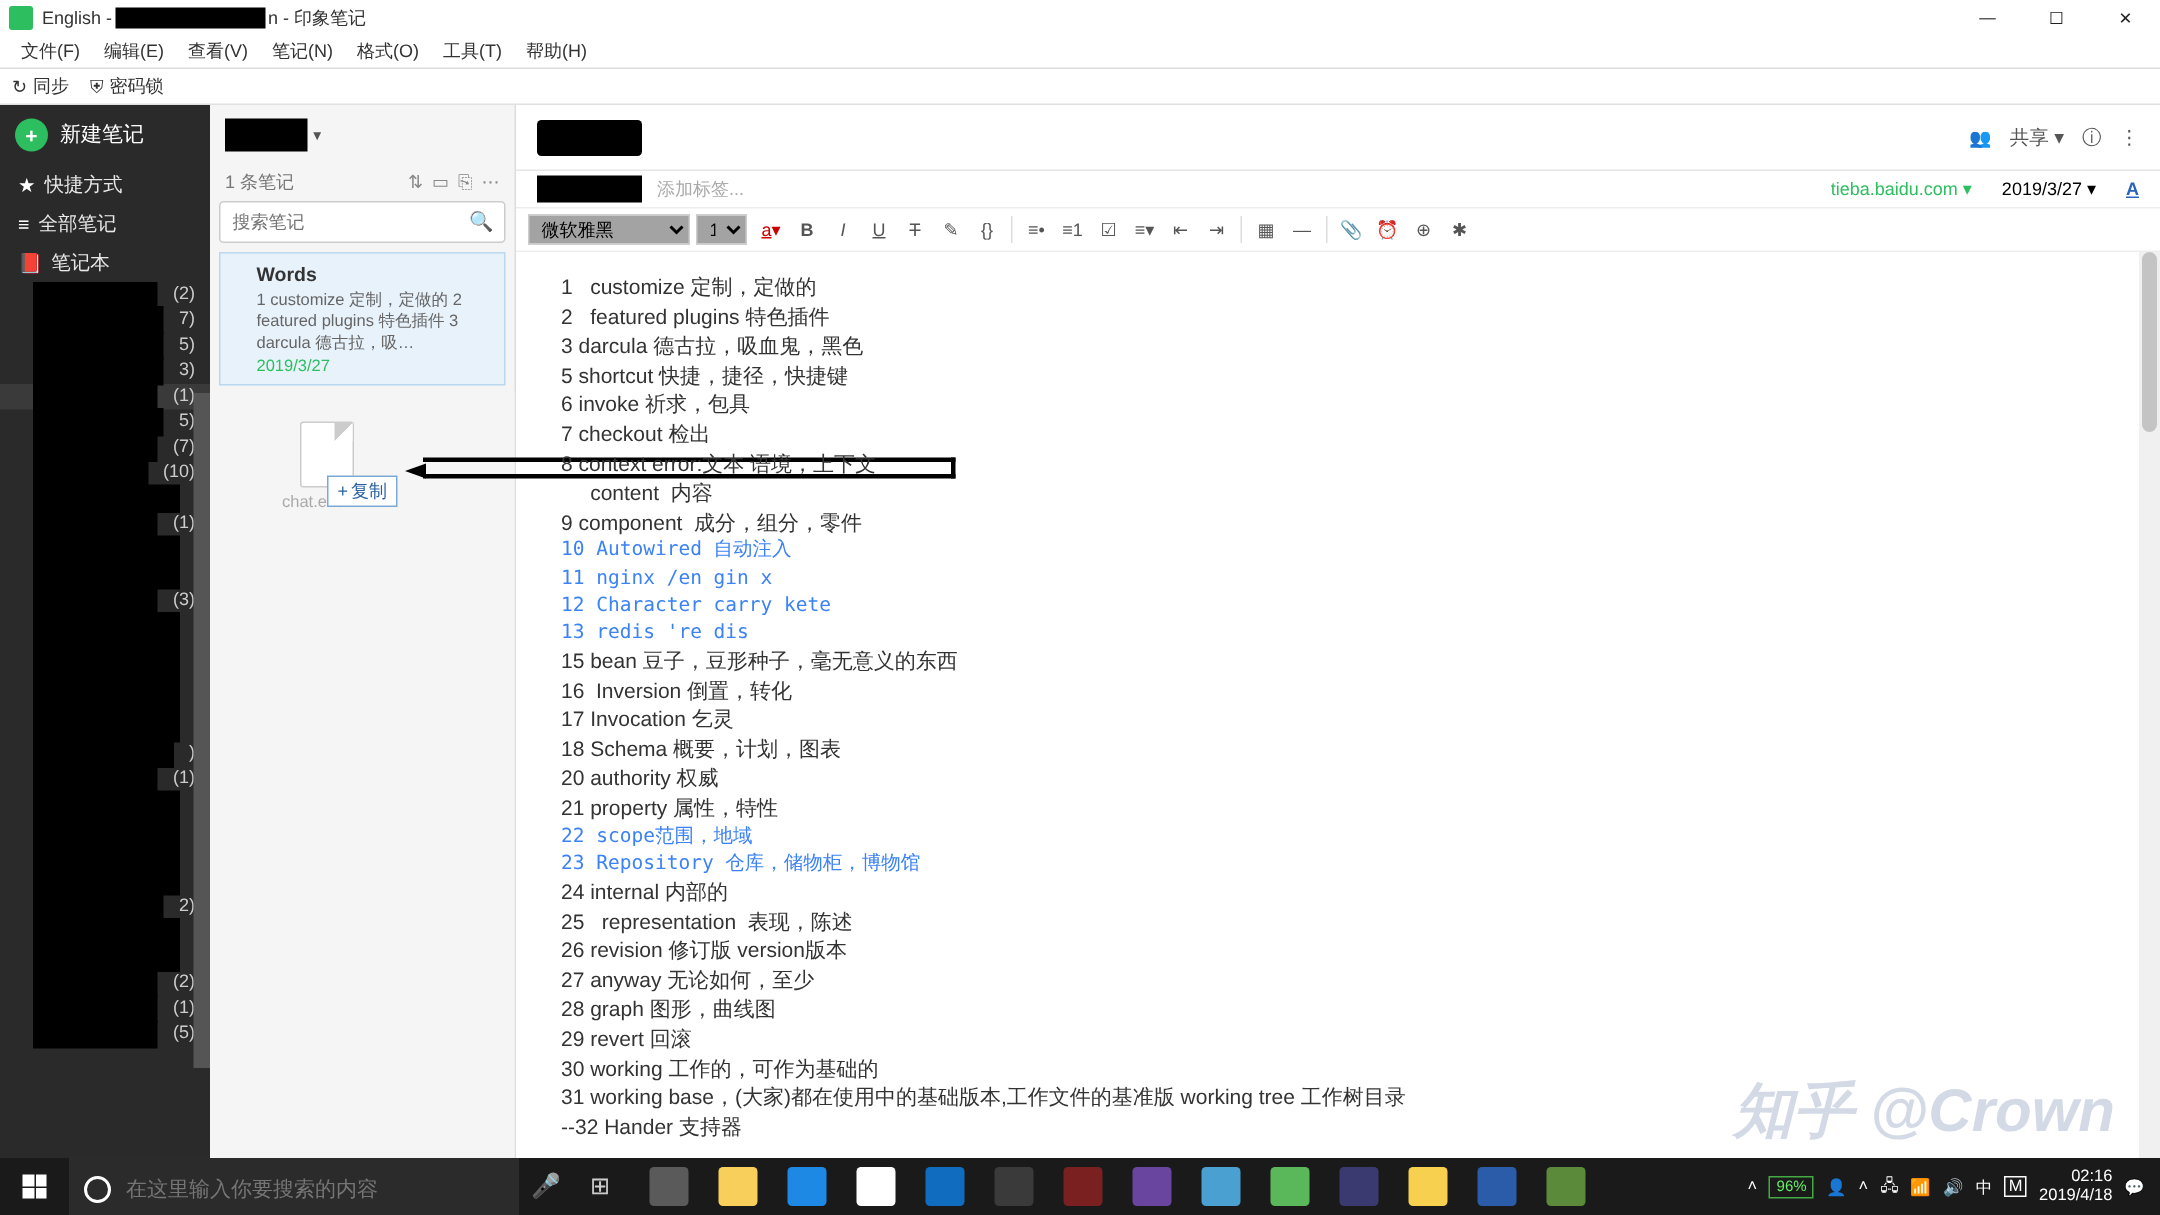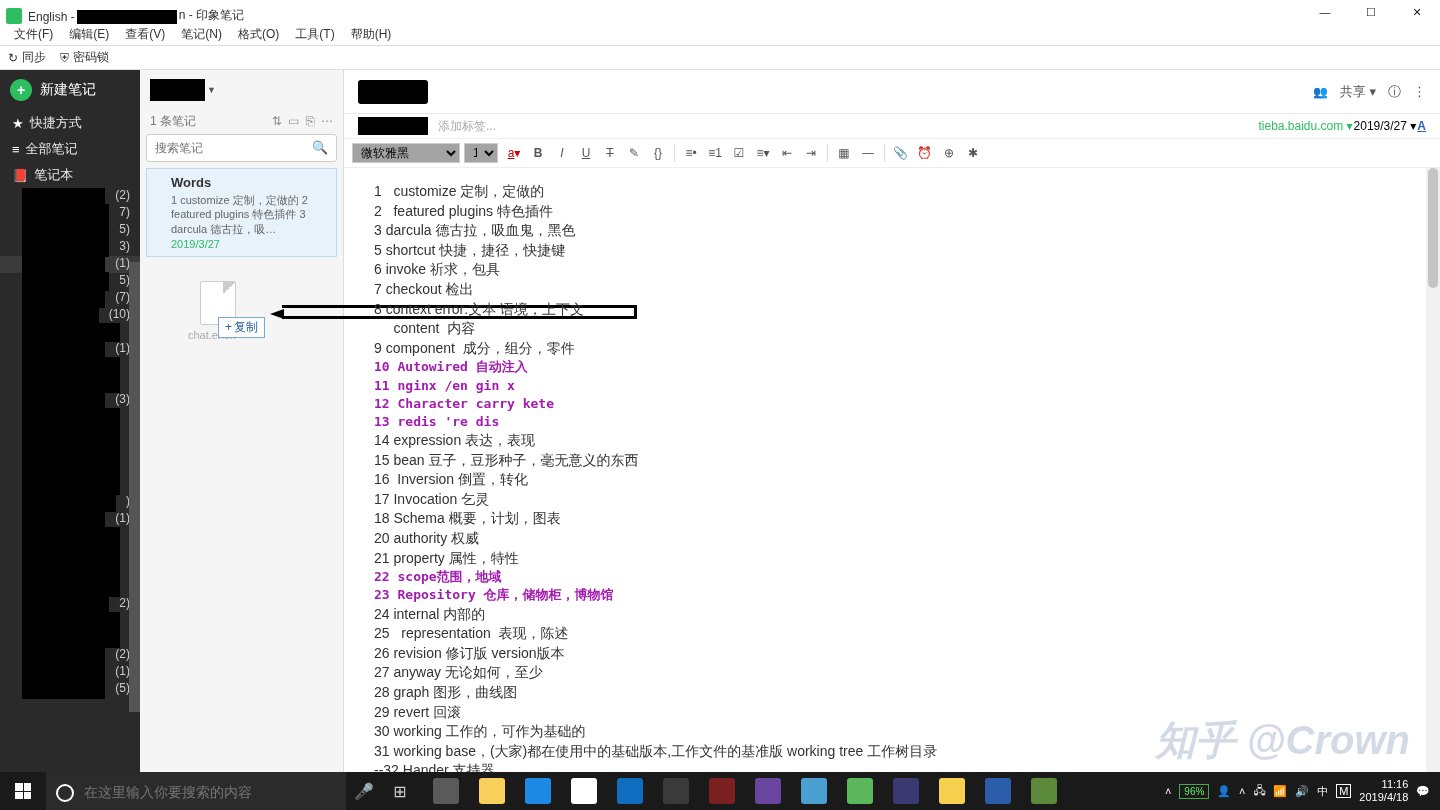--- a/index.html
+++ b/index.html
@@ -1,17 +1,17 @@
 <!DOCTYPE html>
 <html><head>
 <meta charset="utf-8">
 <style>
 * { margin: 0; padding: 0; box-sizing: border-box; font-family: "Microsoft YaHei", Arial, sans-serif; }
 body { width: 1440px; height: 810px; overflow: hidden; background: #fff; position: relative; }
-.titlebar { height: 24px; background: #fff; display: flex; align-items: flex-end; padding: 0 6px; font-size: 12px; color: #333; }
+.titlebar { height: 24px; background: #fff; display: flex; align-items: center; padding: 0 6px; font-size: 12px; color: #333; }
 .titlebar .icon { width: 16px; height: 16px; background: #2dbe60; margin-right: 6px; border-radius: 2px; }
 .titlebar .redact { background: #000; display: inline-block; height: 14px; width: 100px; margin: 0 2px; }
 .winbtns { position: absolute; right: 0; top: 0; display: flex; }
 .winbtn { width: 46px; height: 24px; display: flex; align-items: center; justify-content: center; font-size: 11px; color: #222; }
 .menubar { height: 22px; display: flex; align-items: center; padding: 0 6px; border-bottom: 1px solid #ddd; }
 .menuitem { font-size: 12px; color: #333; padding: 2px 8px; }
 .syncbar { height: 24px; display: flex; align-items: center; padding: 0 8px; border-bottom: 1px solid #e0e0e0; gap: 14px; }
 .syncitem { font-size: 12px; color: #333; display: flex; align-items: center; gap: 4px; }
 .main { display: flex; height: 740px; }
 .sidebar { width: 140px; background: #2a2a2a; color: #dcdcdc; display: flex; flex-direction: column; font-size: 13px; }
@@ -45,31 +45,31 @@
 .copybtn { position: absolute; left: 78px; top: 56px; background: #fff; border: 1px solid #7ba9d6; color: #2a62a0; font-size: 12px; padding: 1px 6px; display: flex; align-items: center; gap: 2px; }
 .arrow-annot { position: absolute; left: 142px; top: 44px; width: 355px; height: 14px; border: 3px solid #000; border-left: none; }
 .arrow-annot:before { content: ""; position: absolute; left: -12px; top: 1px; width: 0; height: 0; border-right: 14px solid #000; border-top: 5px solid transparent; border-bottom: 5px solid transparent; }
 .editor { flex: 1; display: flex; flex-direction: column; background: #fff; }
 .ed-hdr { height: 44px; border-bottom: 1px solid #e5e5e5; display: flex; align-items: center; padding: 0 14px; gap: 10px; }
 .ed-hdr .redact3 { background: #000; width: 70px; height: 24px; border-radius: 3px; }
 .ed-hdr .actions { margin-left: auto; display: flex; align-items: center; gap: 12px; font-size: 13px; color: #555; }
 .ed-sub { height: 24px; display: flex; align-items: center; padding: 0 14px; gap: 10px; font-size: 12px; }
 .ed-sub .redact4 { background: #000; width: 70px; height: 18px; }
 .ed-sub .tagph { color: #aaa; }
-.ed-sub .right { margin-left: auto; display: flex; gap: 1px; align-items: center; }
+.ed-sub .right { margin-left: auto; display: flex; gap: 20px; align-items: center; }
 .ed-sub .link { color: #2dbe60; }
 .toolbar { height: 30px; border-top: 1px solid #eee; border-bottom: 1px solid #eee; display: flex; align-items: center; padding: 0 8px; gap: 0; }
 .tb-sel { font-size: 12px; height: 20px; border: 1px solid #ccc; padding: 0 4px; margin-right: 4px; background: #a3a3a3; }
 .tb-sel.font { width: 108px; }
 .tb-sel.size { width: 34px; }
 .tb-btn { width: 22px; height: 22px; display: flex; align-items: center; justify-content: center; font-size: 12px; color: #555; margin: 0 1px; }
 .tb-sep { width: 1px; height: 18px; background: #ddd; margin: 0 4px; }
 .content { flex: 1; overflow: hidden; padding: 14px 30px; font-size: 14px; line-height: 1.4; color: #333; position: relative; }
 .content .line { white-space: pre; }
-.content .mono { font-family: Consolas, monospace; font-size: 13px; color: #a21caf; font-weight: bold; }
+.content .mono { font-family: Consolas, monospace; font-size: 13px; color: #3b82f6; }
 .scrollbar { position: absolute; right: 0; top: 0; bottom: 0; width: 14px; background: #f0f0f0; }
 .scrollthumb { position: absolute; right: 2px; top: 0; width: 10px; height: 120px; background: #c4c4c4; border-radius: 5px; }
 .taskbar { position: absolute; left: 0; right: 0; bottom: 0; height: 38px; background: #1a1a1a; display: flex; align-items: center; color: #fff; }
 .taskbar .start { width: 46px; height: 38px; display: flex; align-items: center; justify-content: center; }
 .taskbar .winlogo { width: 16px; height: 16px; display: grid; grid-template: 1fr 1fr / 1fr 1fr; gap: 1px; }
 .taskbar .winlogo span { background: #fff; }
 .taskbar .search { flex: 0 0 300px; height: 38px; background: #2b2b2b; display: flex; align-items: flex-start; padding: 12px 10px; gap: 10px; }
 .taskbar .search .circ { width: 18px; height: 18px; border: 2px solid #fff; border-radius: 50%; }
 .taskbar .search input { flex: 1; background: transparent; border: none; color: #ccc; font-size: 14px; outline: none; }
 .taskbar .micicon { width: 36px; display: flex; align-items: center; justify-content: center; color: #ccc; }
@@ -416,21 +416,20 @@
         <div class="line">5 shortcut 快捷，捷径，快捷键</div>
         <div class="line">6 invoke 祈求，包具</div>
         <div class="line">7 checkout 检出</div>
         <div class="line">8 context error:文本 语境，上下文</div>
         <div class="line">     content  内容</div>
         <div class="line">9 component  成分，组分，零件</div>
         <div class="line mono">10 Autowired 自动注入</div>
         <div class="line mono">11 nginx /en gin x</div>
         <div class="line mono">12 Character carry kete</div>
         <div class="line mono">13 redis 're dis</div>
-        <div class="line">14 expression 表达，表现</div>
         <div class="line">15 bean 豆子，豆形种子，毫无意义的东西</div>
         <div class="line">16  Inversion 倒置，转化</div>
         <div class="line">17 Invocation 乞灵</div>
         <div class="line">18 Schema 概要，计划，图表</div>
         <div class="line">20 authority 权威</div>
         <div class="line">21 property 属性，特性</div>
         <div class="line mono">22 scope范围，地域</div>
         <div class="line mono">23 Repository 仓库，储物柜，博物馆</div>
         <div class="line">24 internal 内部的</div>
         <div class="line">25   representation  表现，陈述</div>
@@ -513,18 +512,18 @@
     <span>˄</span>
     <span class="batt">96%</span>
     <span>👤</span>
     <span>˄</span>
     <span>🖧</span>
     <span>📶</span>
     <span>🔊</span>
     <span>中</span>
     <span style="border:1px solid #fff;padding:0 2px">M</span>
     <div class="clock">
-      <div>11:16</div>
+      <div>02:16</div>
       <div>2019/4/18</div>
     </div>
     <span>💬</span>
   </div>
 </div>
 
 </body></html>

